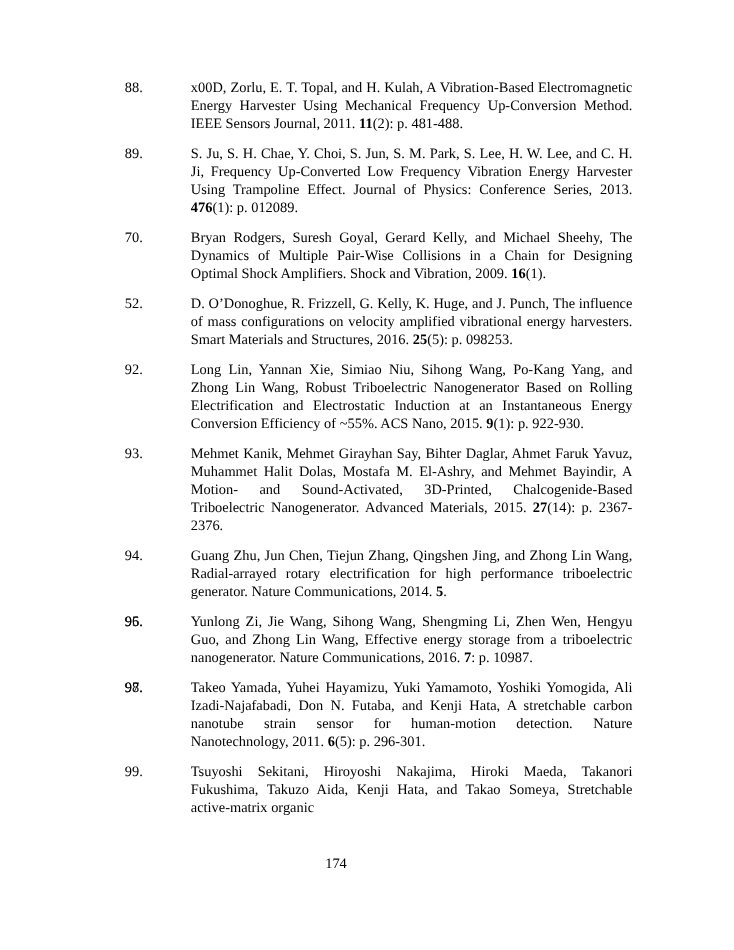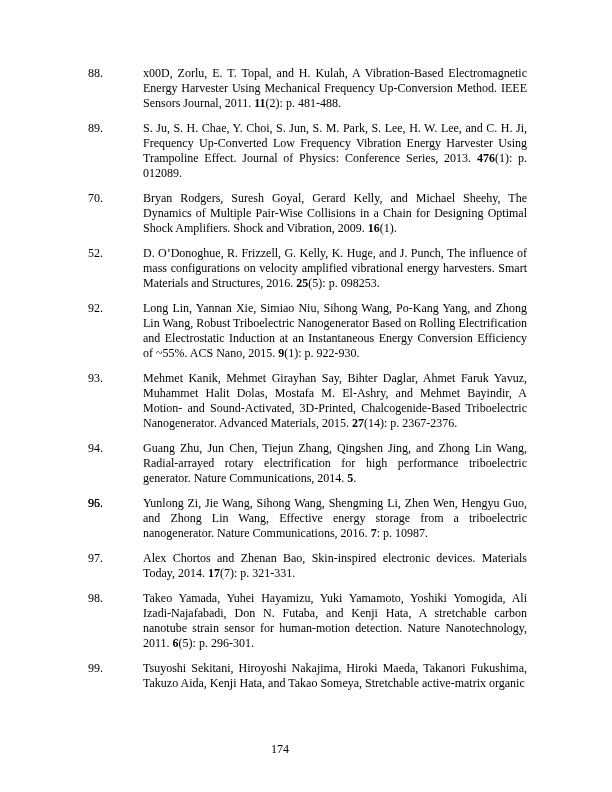--- a/index.html
+++ b/index.html
@@ -31,53 +31,53 @@
     list-style: none;
     margin: 0;
     padding: 0;
   }
   .ref-item {
     position: relative;
     padding-left: 55px;
     text-align: justify;
     font-size: 12px;
     line-height: 15px;
-    margin: 0 0 10px 0;
+    margin: 0 0 10px 16px;
   }
   .ref-num {
     position: absolute;
     left: 0;
     top: 0;
     font-size: 12px;
     line-height: 15px;
   }
   .seg-italic { }
   .seg-bold   { font-weight: bold; }
   .page-number {
     position: absolute;
     left: 0;
-    top: 742px;
+    top: 712px;
     width: 560px;
     text-align: center;
     font-size: 12px;
     line-height: 15px;
   }
 </style>
 </head>
 <body>
 
 <div class="page">
   <div class="ref-list">
       <div class="ref-item"><span class="ref-num">88.</span><span><span>x00D, Zorlu, E. T. Topal, and H. Kulah, </span><span class="seg-italic">A Vibration-Based Electromagnetic Energy Harvester Using Mechanical Frequency Up-Conversion Method.</span><span> IEEE Sensors Journal, 2011. </span><span class="seg-bold">11</span><span>(2): p. 481-488.</span></span></div>
       <div class="ref-item"><span class="ref-num">89.</span><span><span>S. Ju, S. H. Chae, Y. Choi, S. Jun, S. M. Park, S. Lee, H. W. Lee, and C. H. Ji, </span><span class="seg-italic">Frequency Up-Converted Low Frequency Vibration Energy Harvester Using Trampoline Effect.</span><span> Journal of Physics: Conference Series, 2013. </span><span class="seg-bold">476</span><span>(1): p. 012089.</span></span></div>
       <div class="ref-item"><span class="ref-num">70.</span><span><span>Bryan Rodgers, Suresh Goyal, Gerard Kelly, and Michael Sheehy, </span><span class="seg-italic">The Dynamics of Multiple Pair-Wise Collisions in a Chain for Designing Optimal Shock Amplifiers.</span><span> Shock and Vibration, 2009. </span><span class="seg-bold">16</span><span>(1).</span></span></div>
       <div class="ref-item"><span class="ref-num">52.</span><span><span>D. O’Donoghue, R. Frizzell, G. Kelly, K. Huge, and J. Punch, </span><span class="seg-italic">The influence of mass configurations on velocity amplified vibrational energy harvesters.</span><span> Smart Materials and Structures, 2016. </span><span class="seg-bold">25</span><span>(5): p. 098253.</span></span></div>
       <div class="ref-item"><span class="ref-num">92.</span><span><span>Long Lin, Yannan Xie, Simiao Niu, Sihong Wang, Po-Kang Yang, and Zhong Lin Wang, </span><span class="seg-italic">Robust Triboelectric Nanogenerator Based on Rolling Electrification and Electrostatic Induction at an Instantaneous Energy Conversion Efficiency of ~55%.</span><span> ACS Nano, 2015. </span><span class="seg-bold">9</span><span>(1): p. 922-930.</span></span></div>
       <div class="ref-item"><span class="ref-num">93.</span><span><span>Mehmet Kanik, Mehmet Girayhan Say, Bihter Daglar, Ahmet Faruk Yavuz, Muhammet Halit Dolas, Mostafa M. El-Ashry, and Mehmet Bayindir, </span><span class="seg-italic">A Motion- and Sound-Activated, 3D-Printed, Chalcogenide-Based Triboelectric Nanogenerator.</span><span> Advanced Materials, 2015. </span><span class="seg-bold">27</span><span>(14): p. 2367-2376.</span></span></div>
       <div class="ref-item"><span class="ref-num">94.</span><span><span>Guang Zhu, Jun Chen, Tiejun Zhang, Qingshen Jing, and Zhong Lin Wang, </span><span class="seg-italic">Radial-arrayed rotary electrification for high performance triboelectric generator.</span><span> Nature Communications, 2014. </span><span class="seg-bold">5</span><span>.</span></span></div>
       <div class="ref-item"><span class="ref-num">95.</span></div>
       <div class="ref-item"><span class="ref-num">96.</span><span><span>Yunlong Zi, Jie Wang, Sihong Wang, Shengming Li, Zhen Wen, Hengyu Guo, and Zhong Lin Wang, </span><span class="seg-italic">Effective energy storage from a triboelectric nanogenerator.</span><span> Nature Communications, 2016. </span><span class="seg-bold">7</span><span>: p. 10987.</span></span></div>
-      <div class="ref-item"><span class="ref-num">97.</span><span><span>Alex Chortos and Zhenan Bao, </span><span class="seg-italic">Skin-inspired electronic devices.</span><span> Materials Today, 2014. </span><span class="seg-bold">17</span><span>(7): p. 321-331.</span></span></div>
+      <div class="ref-item"><span class="ref-num">97.</span></div>
       <div class="ref-item"><span class="ref-num">98.</span><span><span>Takeo Yamada, Yuhei Hayamizu, Yuki Yamamoto, Yoshiki Yomogida, Ali Izadi-Najafabadi, Don N. Futaba, and Kenji Hata, </span><span class="seg-italic">A stretchable carbon nanotube strain sensor for human-motion detection.</span><span> Nature Nanotechnology, 2011. </span><span class="seg-bold">6</span><span>(5): p. 296-301.</span></span></div>
       <div class="ref-item"><span class="ref-num">99.</span><span><span>Tsuyoshi Sekitani, Hiroyoshi Nakajima, Hiroki Maeda, Takanori Fukushima, Takuzo Aida, Kenji Hata, and Takao Someya, </span><span class="seg-italic">Stretchable active-matrix organic</span></span></div>
     </div>
   <div class="page-number">174</div>
 </div>
 
 </body></html>

